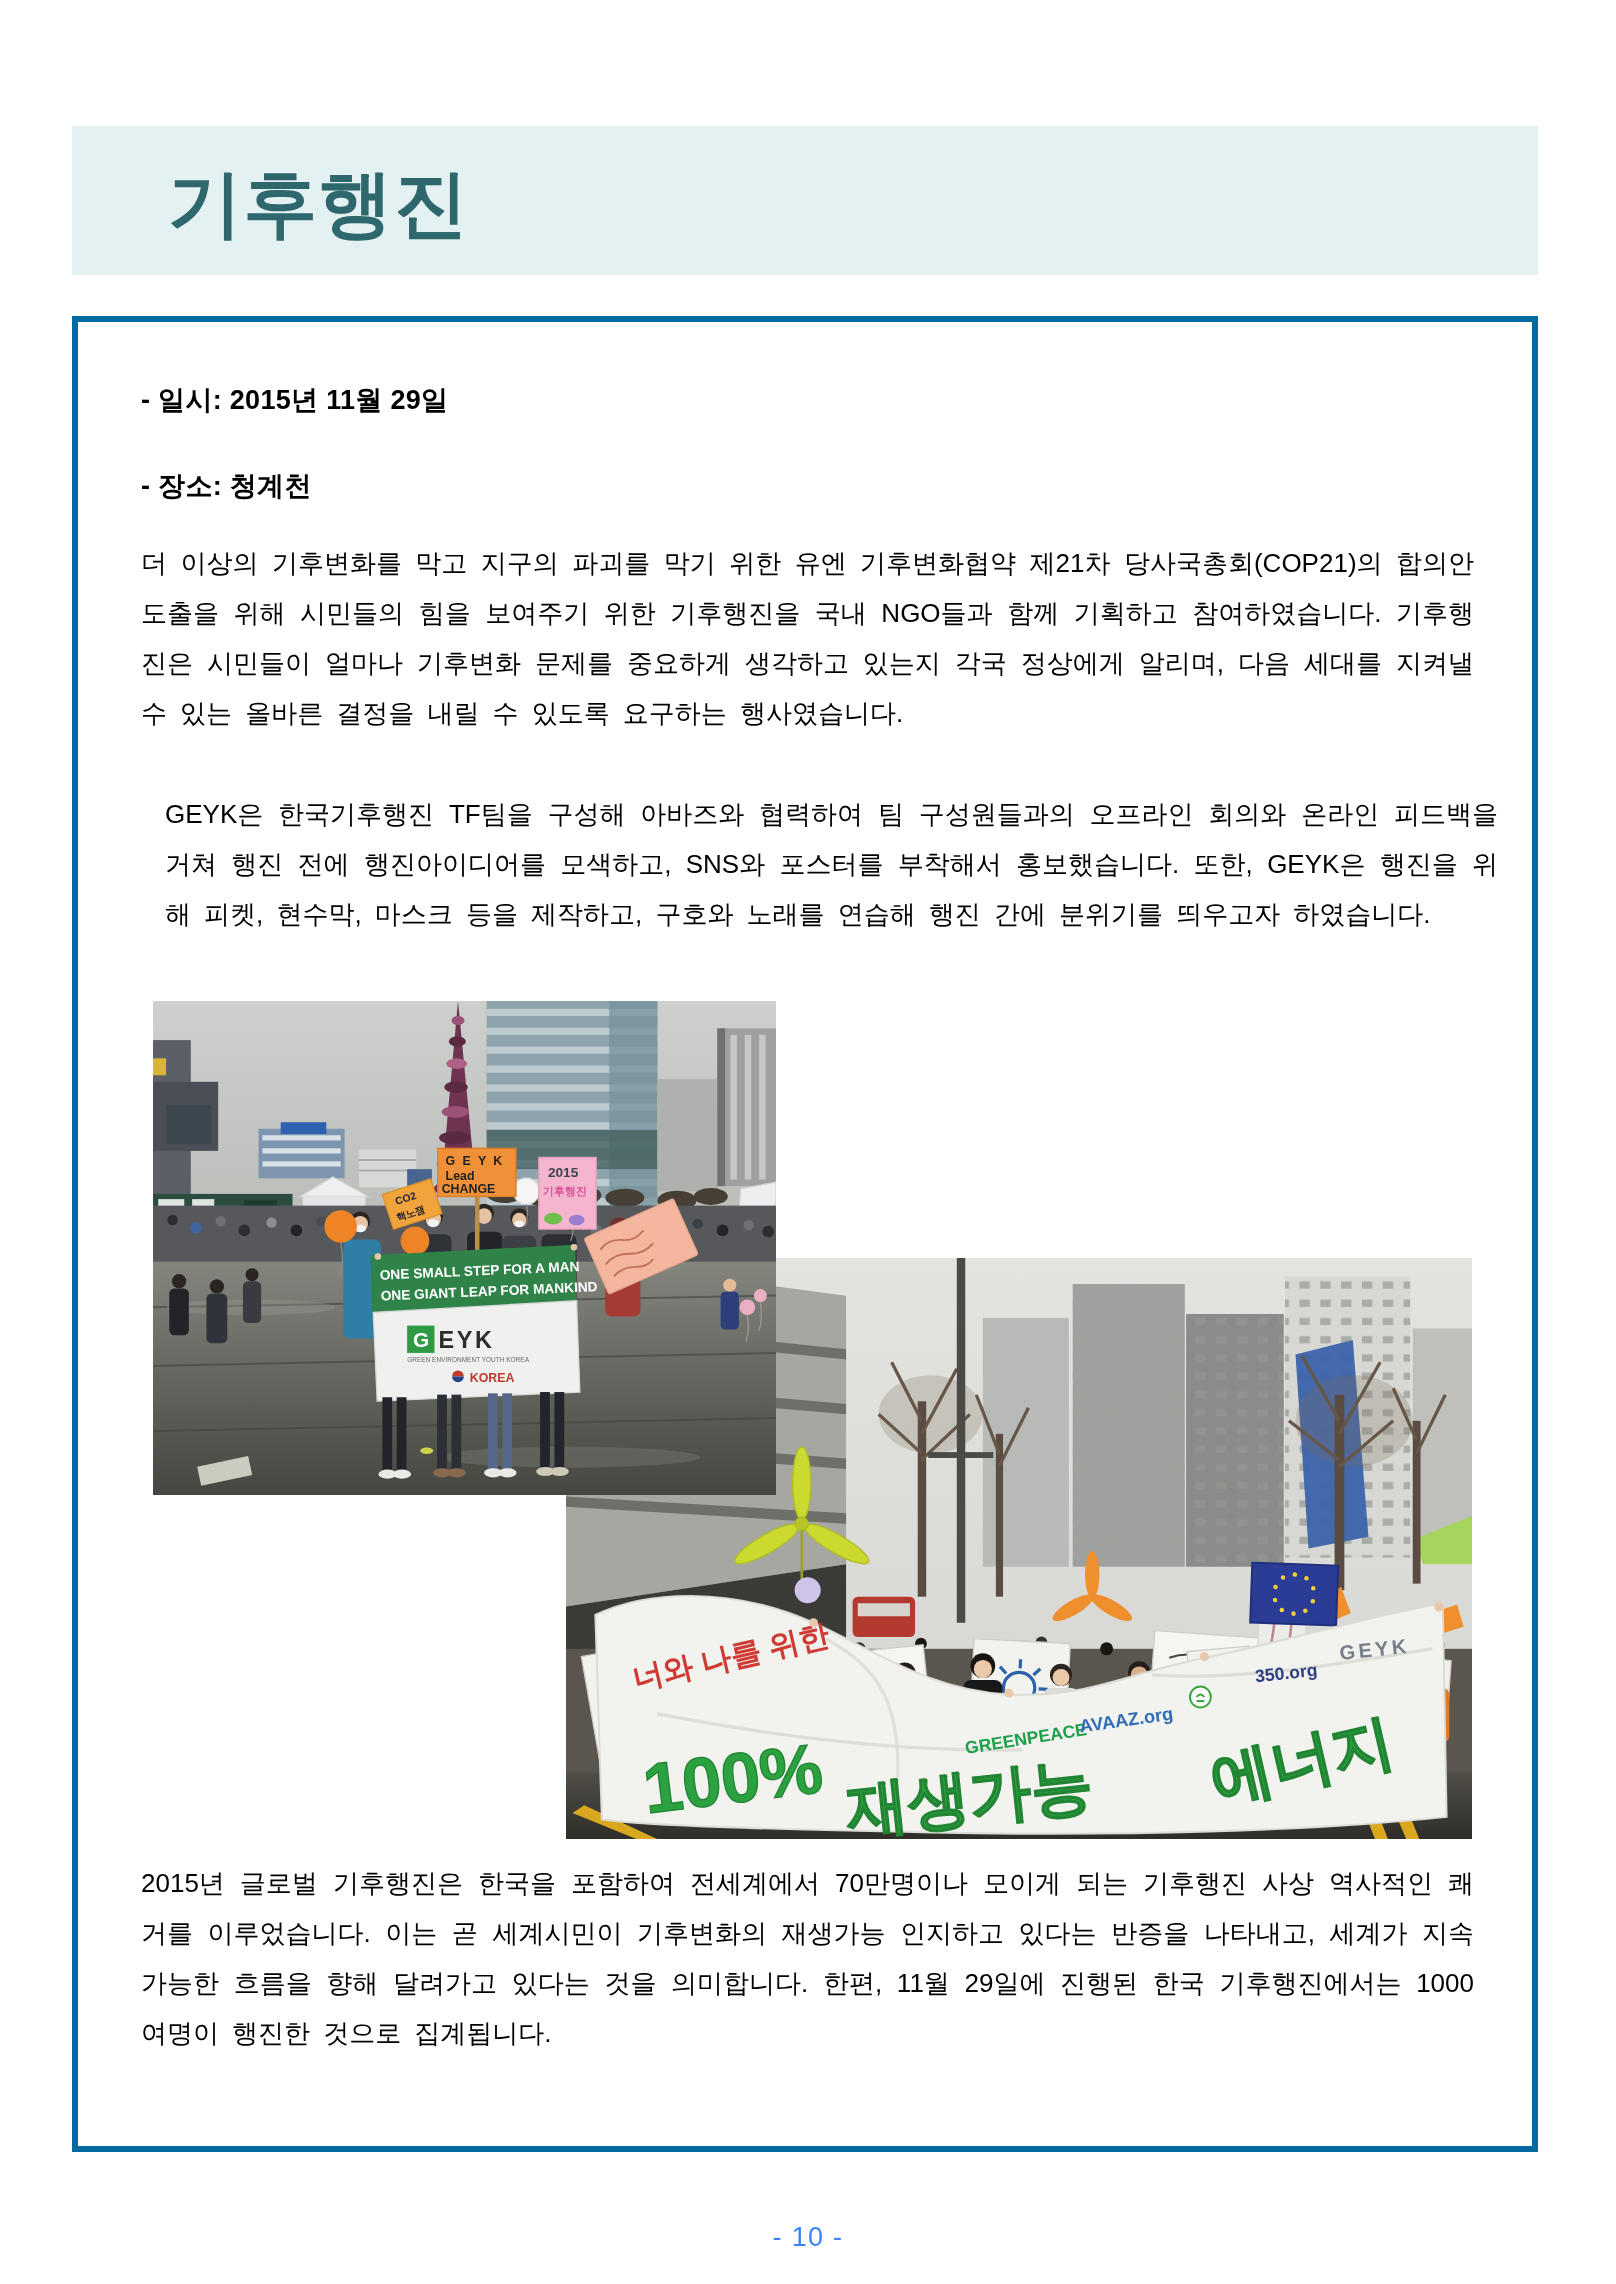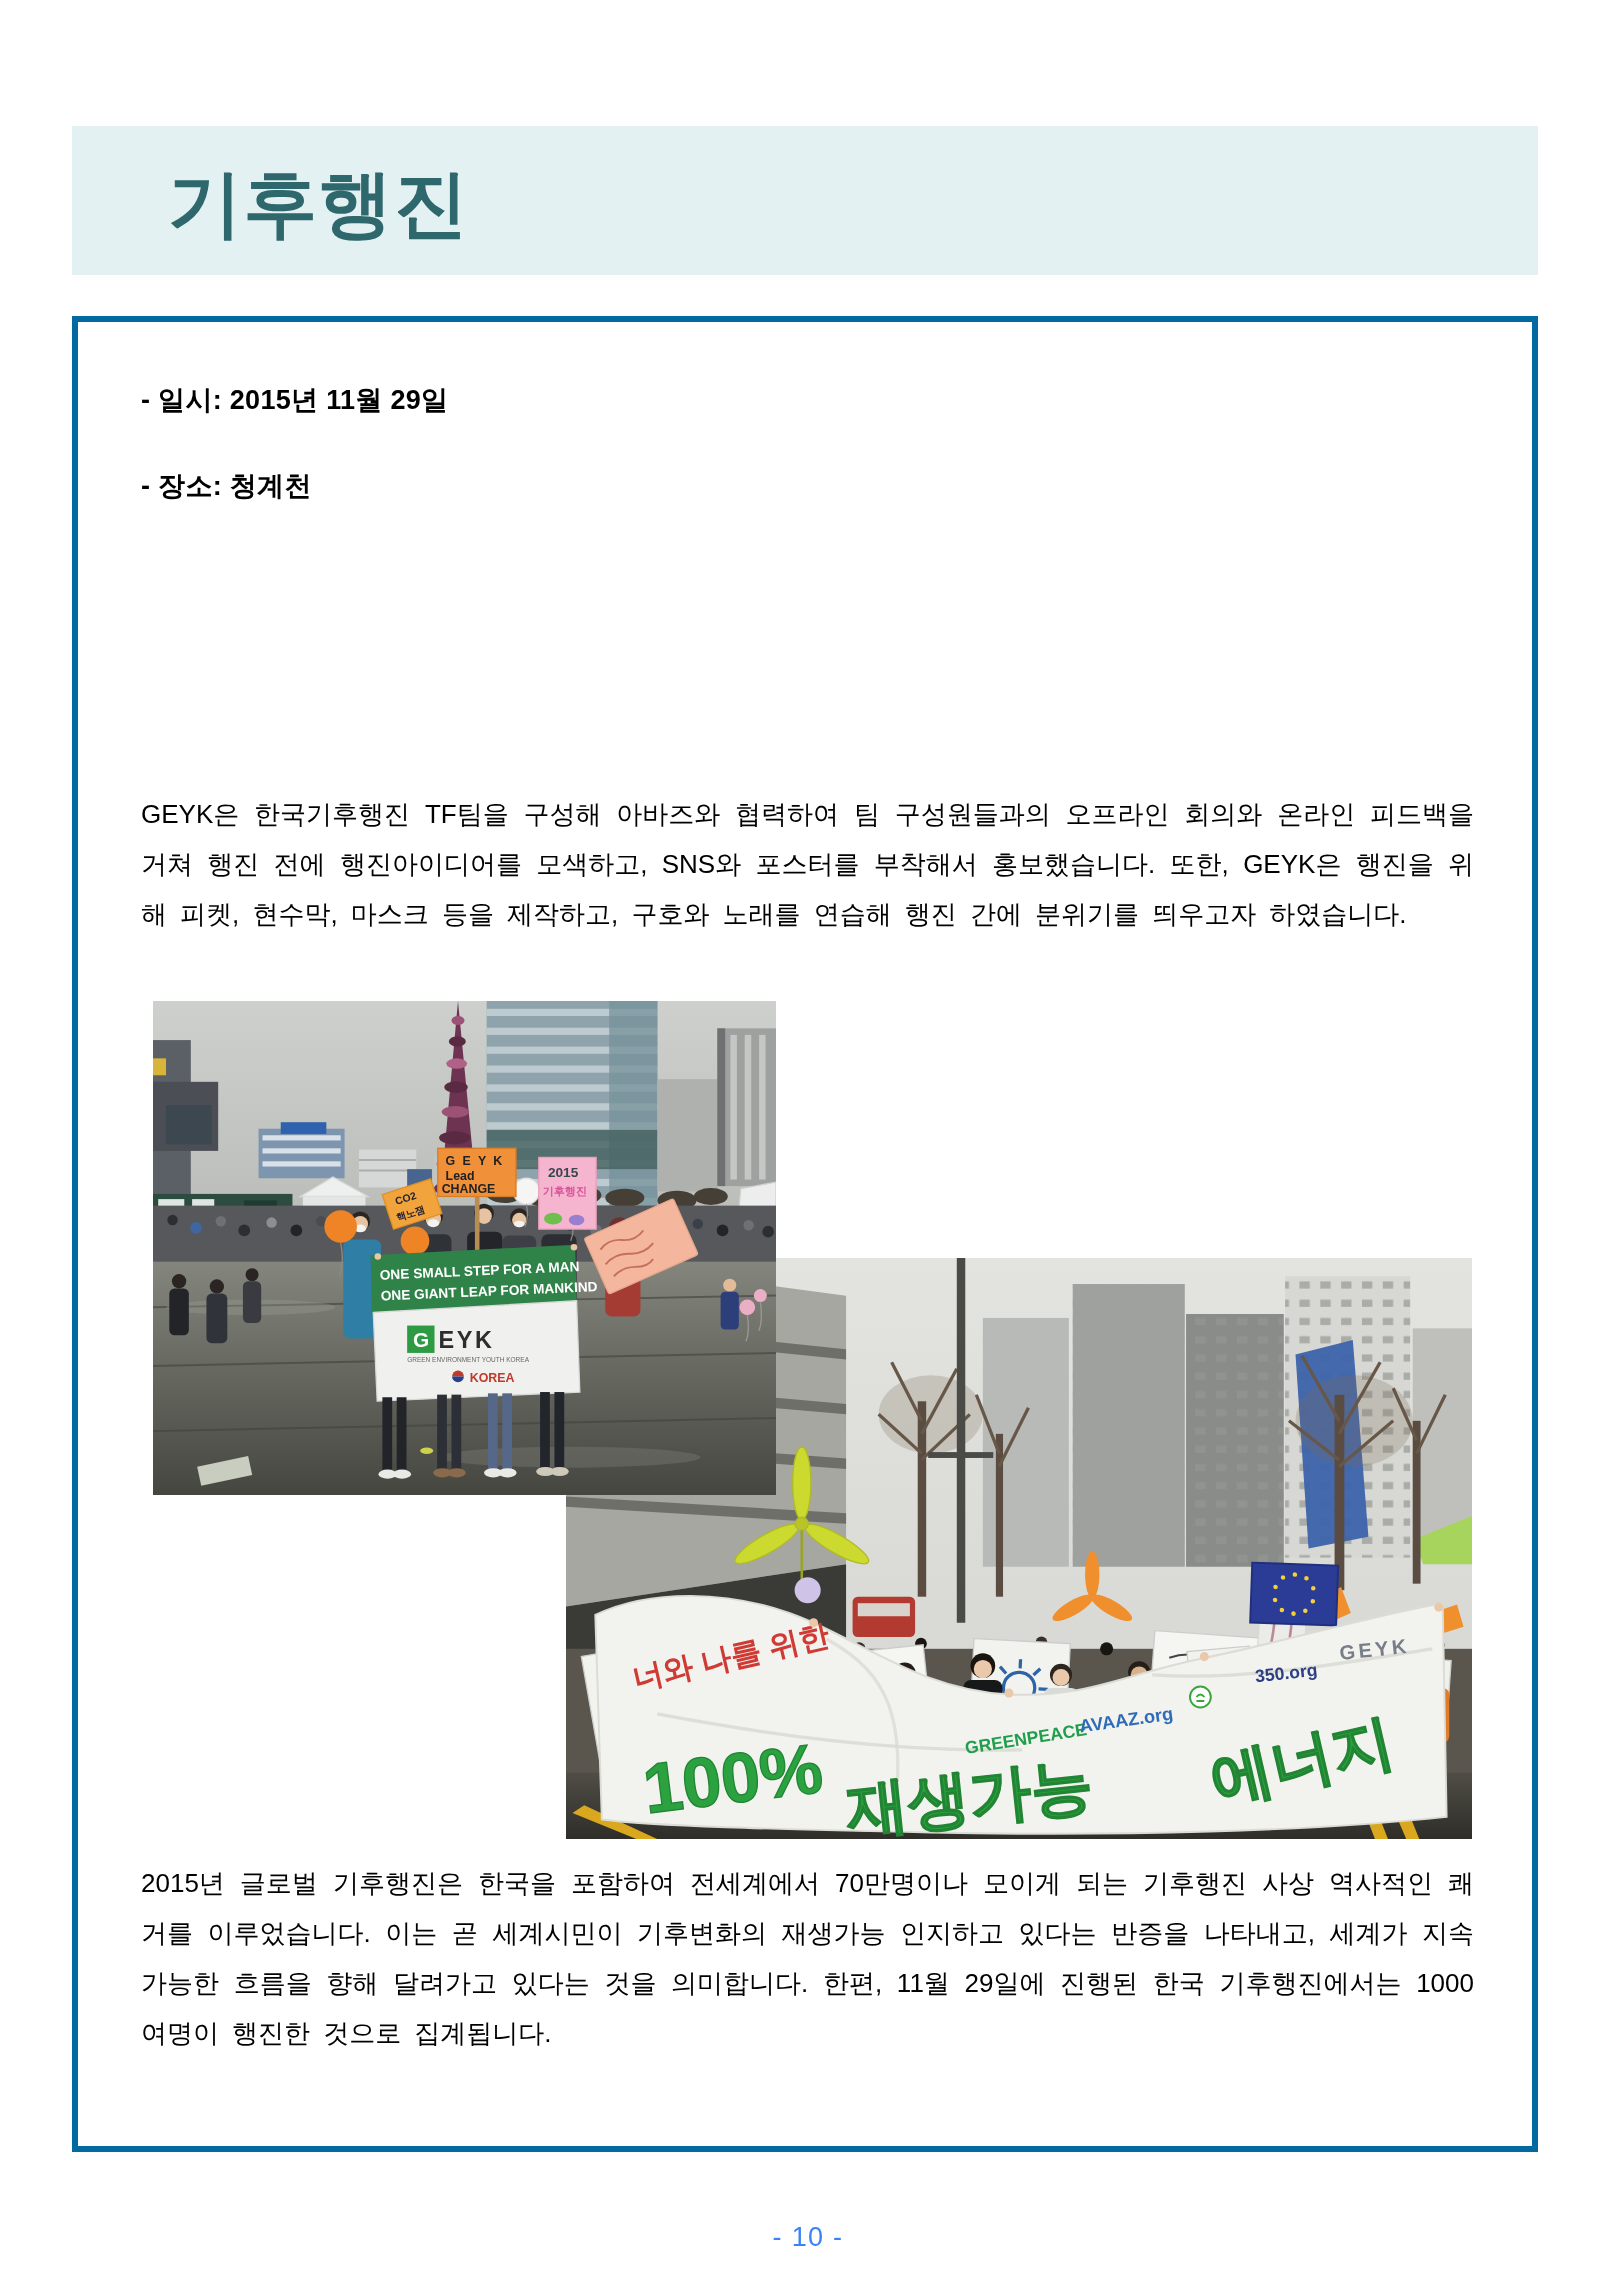--- a/index.html
+++ b/index.html
@@ -10,40 +10,41 @@
   .title-band h1{margin:0 0 0 96px;padding-top:6.5px;font-size:74px;font-weight:bold;
        color:#2e686d;letter-spacing:1.3px;line-height:1;}
   .content-box{position:absolute;left:72px;top:316px;width:1466px;height:1836px;
        border:6px solid #0369a1;box-sizing:border-box;background:#fff;}
   .info-line{position:absolute;left:63px;font-size:27px;font-weight:bold;letter-spacing:0.3px;}
   #info-date{top:60px;}
   #info-place{top:146px;}
   .para{position:absolute;left:63px;width:1333px;font-size:26px;line-height:50px;
        text-align:justify;word-spacing:5.9px;}
   #para1{top:216px;}
-  #para2{top:467px;}
+  #para2{top:467px;margin-left:24px;}
   #para3{top:1536px;}
   .photo{position:absolute;overflow:hidden;background:#9a9a94;}
   #photo-left{left:63px;top:667px;width:623px;height:494px;z-index:2;}
   #photo-right{left:488px;top:936px;width:906px;height:581px;z-index:1;}
   .photo svg{display:block;width:100%;height:100%;}
   .page-number{position:absolute;left:0;top:2222px;width:1616px;text-align:center;
        font-size:27px;letter-spacing:1.3px;color:#3b82f6;}
 </style>
 </head>
 <body>
 
 <div class="title-band">
   <h1>기후행진</h1>
 </div>
 
 <div class="content-box">
   <div class="info-line" id="info-date">- 일시: 2015년 11월 29일</div>
   <div class="info-line" id="info-place">- 장소: 청계천</div>
 
+  <div class="para" id="para1">더 이상의 기후변화를 막고 지구의 파괴를 막기 위한 유엔 기후변화협약 제21차 당사국총회(COP21)의 합의안 도출을 위해 시민들의 힘을 보여주기 위한 기후행진을 국내 NGO들과 함께 기획하고 참여하였습니다. 기후행진은 시민들이 얼마나 기후변화 문제를 중요하게 생각하고 있는지 각국 정상에게 알리며, 다음 세대를 지켜낼 수 있는 올바른 결정을 내릴 수 있도록 요구하는 행사였습니다.</div>
   <div class="para" id="para2">GEYK은 한국기후행진 TF팀을 구성해 아바즈와 협력하여 팀 구성원들과의 오프라인 회의와 온라인 피드백을 거쳐 행진 전에 행진아이디어를 모색하고, SNS와 포스터를 부착해서 홍보했습니다. 또한, GEYK은 행진을 위해 피켓, 현수막, 마스크 등을 제작하고, 구호와 노래를 연습해 행진 간에 분위기를 띄우고자 하였습니다.</div>
   <div class="para" id="para3">2015년 글로벌 기후행진은 한국을 포함하여 전세계에서 70만명이나 모이게 되는 기후행진 사상 역사적인 쾌거를 이루었습니다. 이는 곧 세계시민이 기후변화의 재생가능 인지하고 있다는 반증을 나타내고, 세계가 지속가능한 흐름을 향해 달려가고 있다는 것을 의미합니다. 한편, 11월 29일에 진행된 한국 기후행진에서는 1000여명이 행진한 것으로 집계됩니다.</div>
 
   <figure class="photo" id="photo-left" style="margin:12px">
   <svg viewBox="0 0 956 758" preserveAspectRatio="none">
     <defs>
       <linearGradient id="skyL" x1="0" y1="0" x2="0" y2="1">
         <stop offset="0" stop-color="#cdd0cc"></stop>
             <stop offset="1" stop-color="#b6b8b4"></stop>
       </linearGradient>

